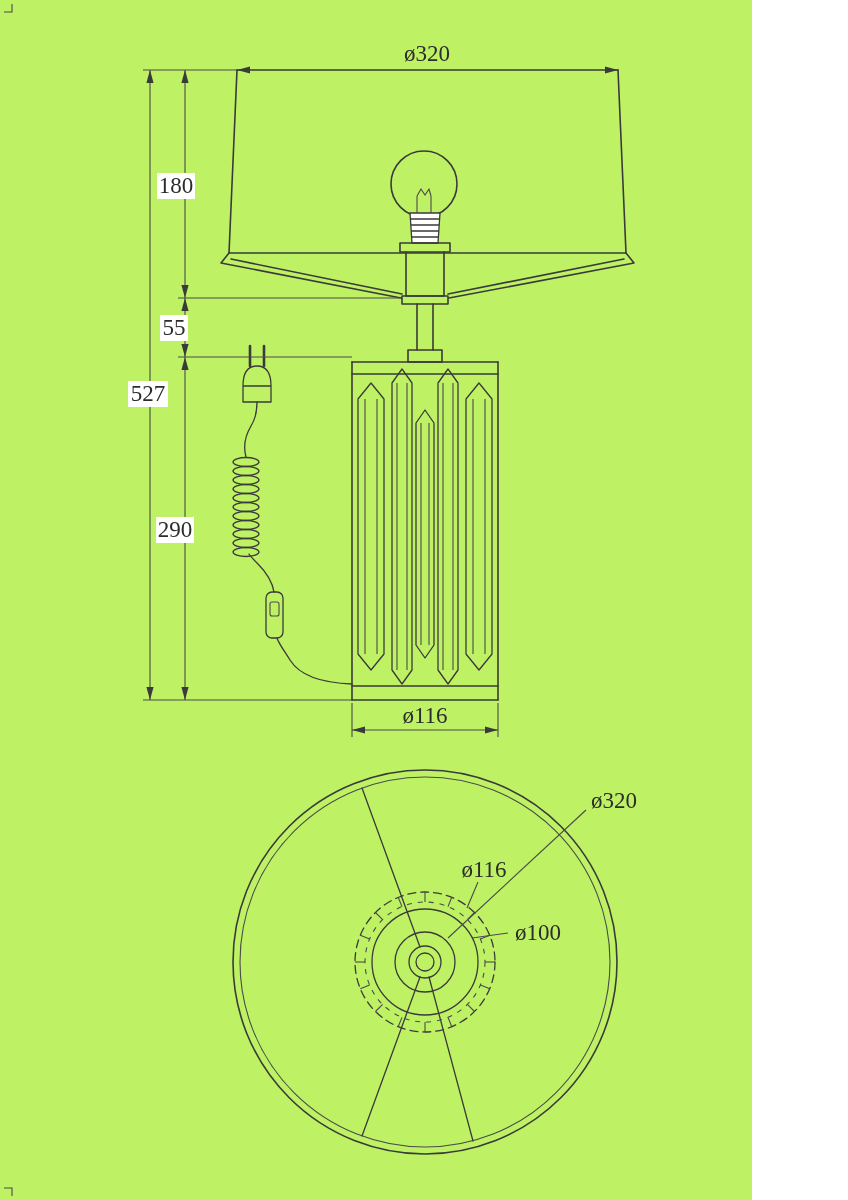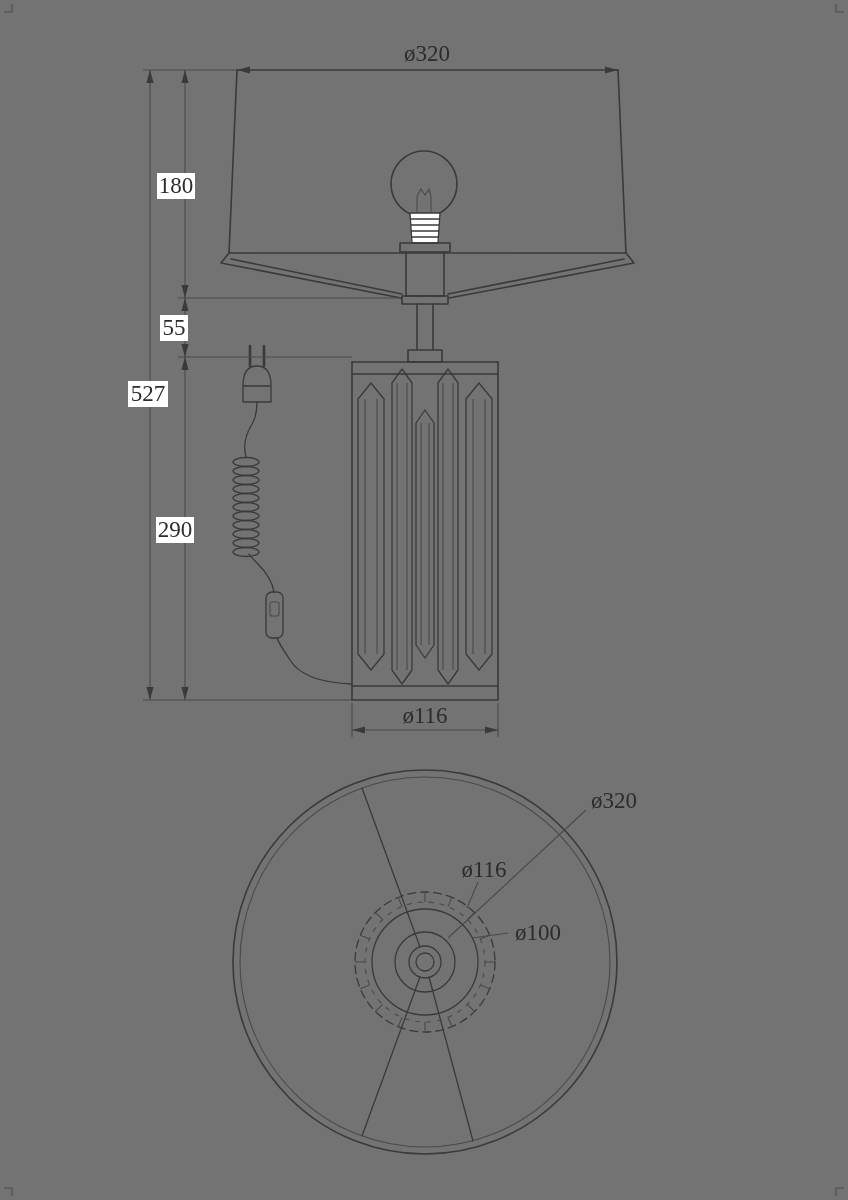--- a/index.html
+++ b/index.html
@@ -1,16 +1,16 @@
 <!DOCTYPE html>
 <html><head>
 <meta charset="utf-8">
 <style>
   html,body{margin:0;padding:0;background:#ffffff;}
-  .page{width:848px;height:1200px;background:#737373;position:relative;overflow:hidden;}
+  .page{width:752px;height:1200px;background:#bef264;position:relative;overflow:hidden;}
   svg{display:block;}
   .ol{stroke:#3a3a3a;stroke-width:1.6;fill:none;stroke-linecap:round;stroke-linejoin:round;}
   .ml{stroke:#3a3a3a;stroke-width:1.3;fill:none;stroke-linecap:round;stroke-linejoin:round;}
   .dl{stroke:#4a4a4a;stroke-width:1.1;fill:none;stroke-linecap:butt;}
   .ar{fill:#3a3a3a;stroke:none;}
   .bg{fill:#ffffff;stroke:none;}
   .dim-text{font-family:"Liberation Serif",serif;font-size:23px;fill:#2c2c2c;}
 </style>
 </head>
 <body>

